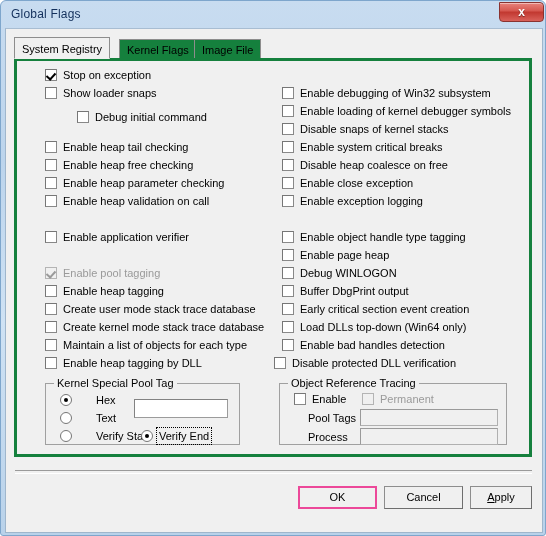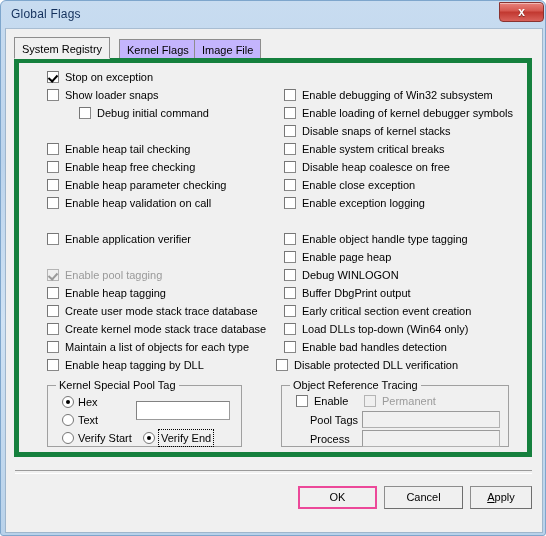--- a/index.html
+++ b/index.html
@@ -76,21 +76,21 @@
     position: absolute;
     left: 8px; top: 8px;
     height: 22px;
     width: 520px;
   }
   .tab {
     position: absolute;
     top: 2px;
     height: 19px;
     box-sizing: border-box;
-    background: #c4b5fd;
+    background: #15803d;
     border: 1px solid #8d8d8d;
     border-bottom: none;
     padding: 2px 7px 0 7px;
     font-size: 11px;
     line-height: 16px;
     white-space: nowrap;
     color: #000;
     cursor: default;
   }
   .tab.selected {
@@ -103,21 +103,21 @@
     padding-top: 3px;
   }
 
   
   #tabpanel {
     position: absolute;
     left: 8px; top: 29px;
     width: 518px; height: 399px;
     box-sizing: border-box;
     background: #f0f0f0;
-    border: 5px solid #15803d;
+    border: 3px solid #15803d;
   }
 
   
   .cbrow {
     position: absolute;
     height: 16px;
     white-space: nowrap;
     line-height: 16px;
     cursor: default;
   }
@@ -193,21 +193,21 @@
   .radio.checked::after {
     content: "";
     position: absolute;
     left: 3px; top: 3px;
     width: 4px; height: 4px;
     border-radius: 50%;
     background: #000000;
   }
   .rlabel {
     display: inline-block;
-    margin-left: 4px;
+    margin-left: 24px;
     font-size: 11px;
   }
   .rlabel.focused {
     outline: 1px dotted #000;
     padding: 0 2px;
     margin-left: 4px;
   }
 
   
   .textinput {
@@ -284,21 +284,21 @@
     </div>
 
     <div id="tabpanel">
 
       <div class="cbrow" style="left:28px; top:6px;">
         <span class="cbox checked"></span><span class="cblabel">Stop on exception</span>
       </div>
       <div class="cbrow" style="left:28px; top:24px;">
         <span class="cbox"></span><span class="cblabel">Show loader snaps</span>
       </div>
-      <div class="cbrow" style="left:28px; top:42px;padding-left:32px;">
+      <div class="cbrow" style="left:28px; top:48px;padding-left:32px;">
         <span class="cbox"></span><span class="cblabel">Debug initial command</span>
       </div>
       <div class="cbrow" style="left:28px; top:78px;">
         <span class="cbox"></span><span class="cblabel">Enable heap tail checking</span>
       </div>
       <div class="cbrow" style="left:28px; top:96px;">
         <span class="cbox"></span><span class="cblabel">Enable heap free checking</span>
       </div>
       <div class="cbrow" style="left:28px; top:114px;">
         <span class="cbox"></span><span class="cblabel">Enable heap parameter checking</span>

